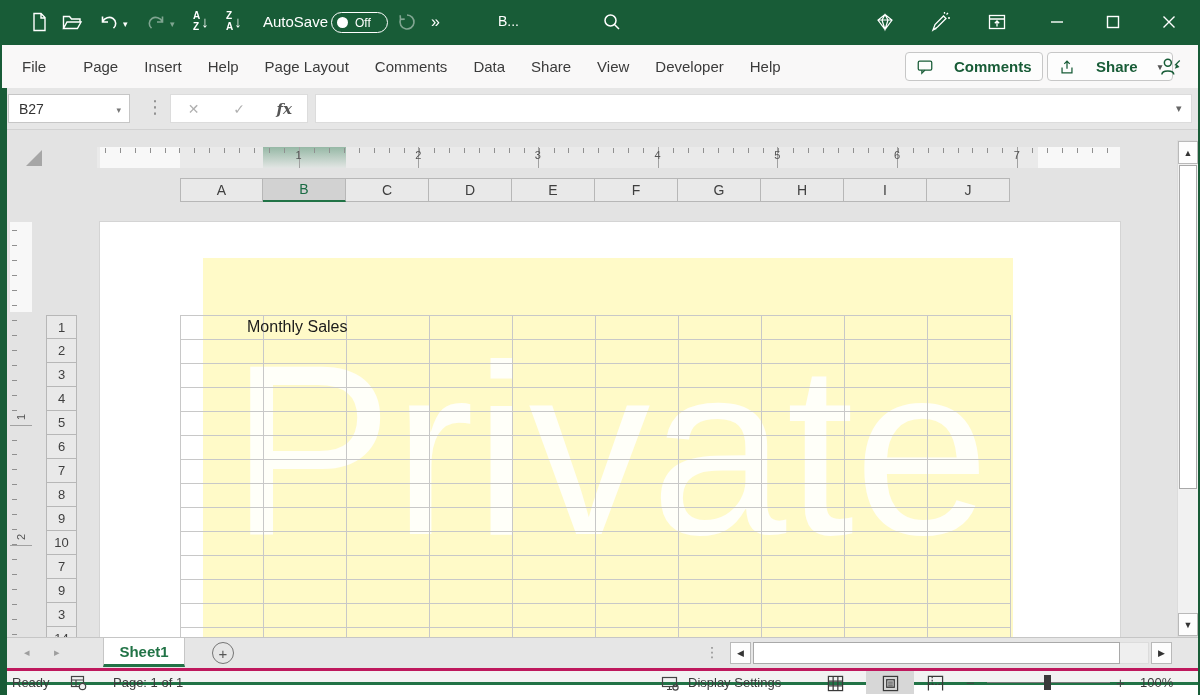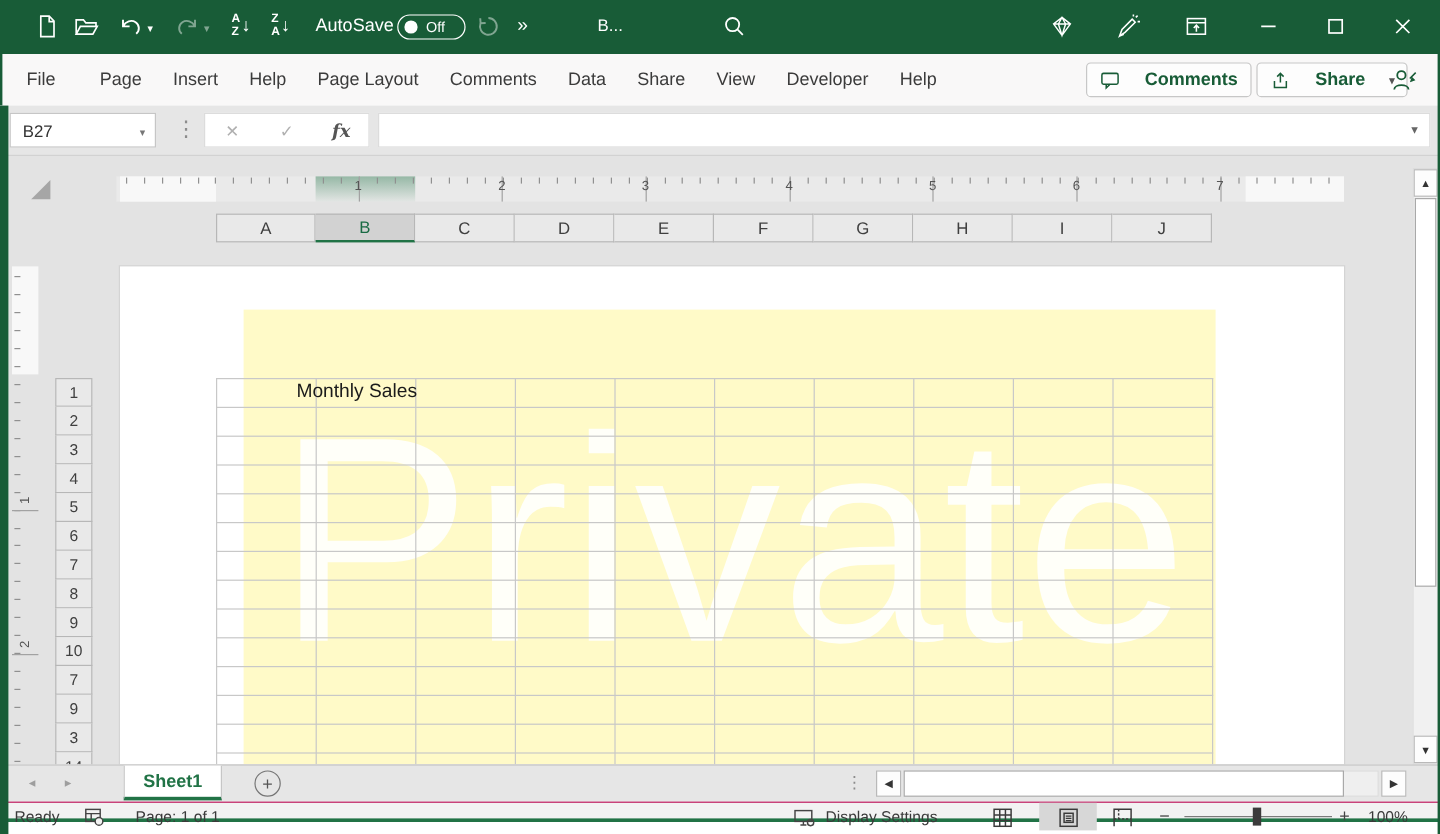--- a/index.html
+++ b/index.html
@@ -87,21 +87,21 @@
   #sheettab{position:absolute;left:103px;top:0;width:82px;height:29px;background:#fff;border-left:1px solid #c6c6c6;
     border-right:1px solid #c6c6c6;border-bottom:3px solid #217346;display:flex;align-items:center;justify-content:center;
     font-size:15px;font-weight:700;color:#217346;}
   #addsheet{position:absolute;left:212px;top:4px;width:22px;height:22px;border:1.5px solid #757575;border-radius:50%;
     color:#555;font-size:15px;display:flex;align-items:center;justify-content:center;line-height:1;}
   #ts-dots{position:absolute;left:705px;top:6px;color:#8c8c8c;font-size:14px;}
   #hs-track{position:absolute;left:753px;top:4px;width:396px;height:22px;background:#efefef;border:1px solid #dcdcdc;}
   #hthumb{position:absolute;left:753px;top:4px;width:367px;height:22px;background:#fff;border:1px solid #a9a9a9;}
 
   
-  #statusbar{position:absolute;left:0;top:668px;width:1200px;height:17px;background:#f2f2f2;border-top:1px solid #be185d;
+  #statusbar{position:absolute;left:0;top:668px;width:1200px;height:17px;background:#f2f2f2;border-top:3px solid #be185d;
     border-bottom:3px solid #217346;}
   .sbtext{position:absolute;top:4px;font-size:13px;color:#3a3a3a;white-space:nowrap;}
   .sbicon{position:absolute;color:#444;}
   #view-sel{position:absolute;left:866px;top:0;width:48px;height:23px;background:#d7d7d7;}
   #zoomtrack{position:absolute;left:987px;top:11px;width:123px;height:1px;background:#7a7a7a;}
   #zoomthumb{position:absolute;left:1044px;top:4px;width:7px;height:15px;background:#3b3b3b;}
   .zglyph{position:absolute;top:3px;font-size:15px;color:#444;}
 
   #leftstrip{position:absolute;left:0;top:88px;width:7px;height:607px;background:var(--green,#185C37);}
   #rightstrip{position:absolute;right:0;top:45px;width:2px;height:650px;background:var(--green,#185C37);}

